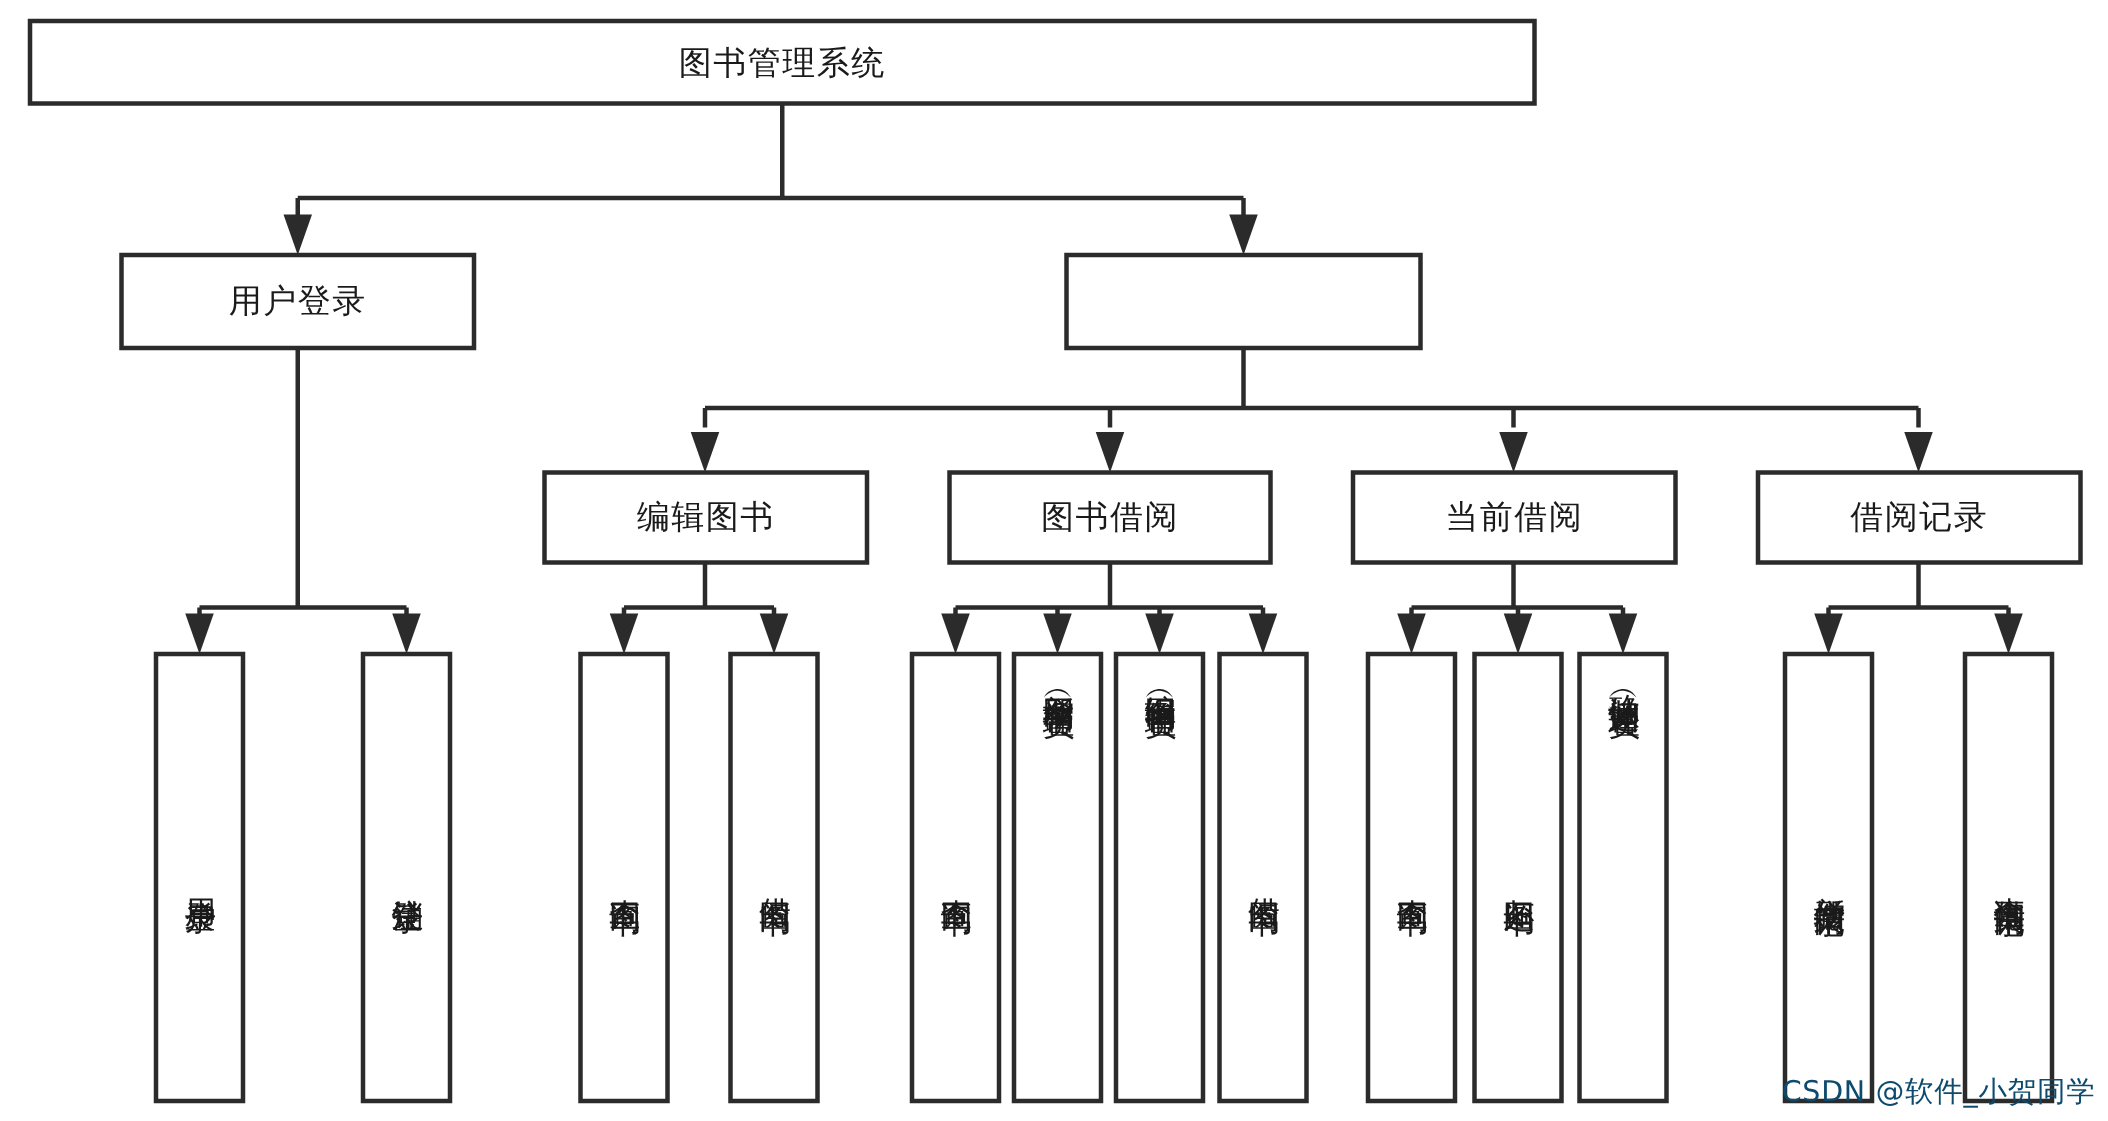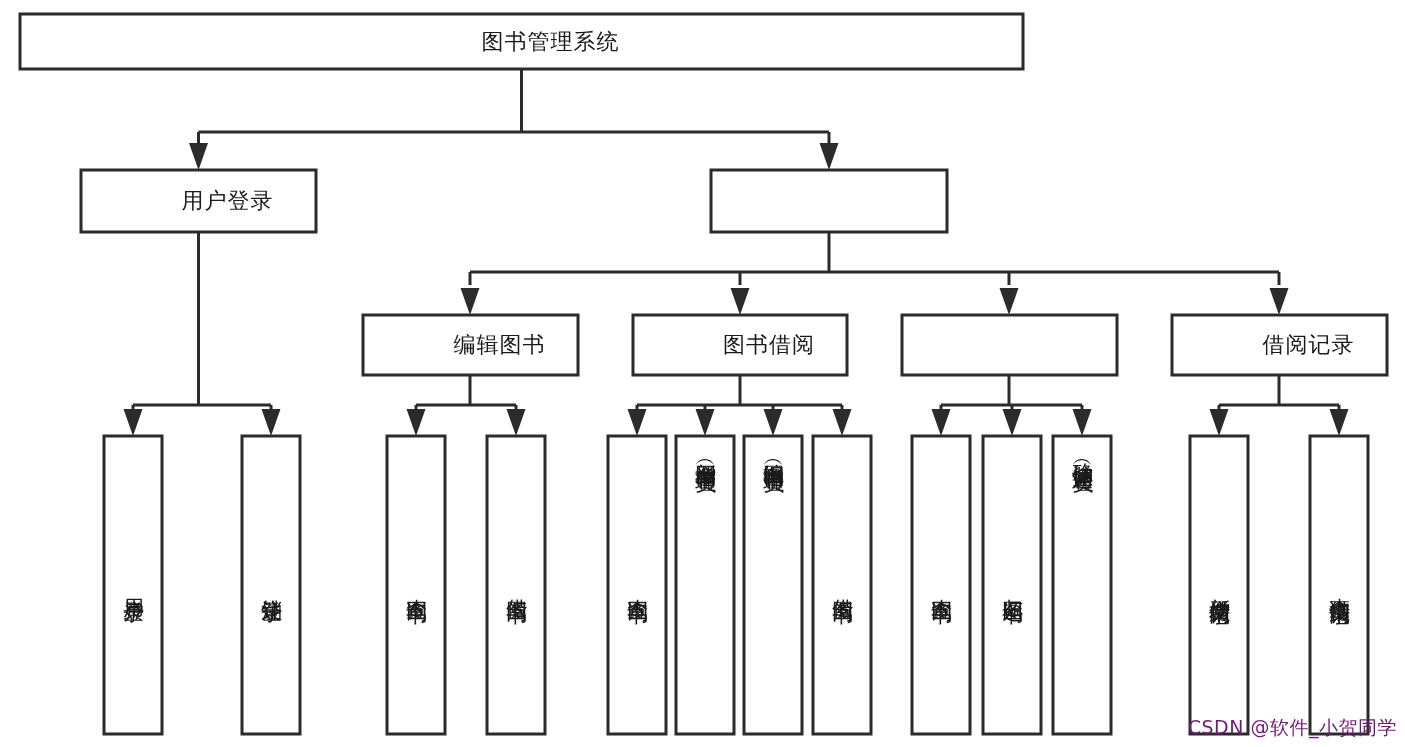--- a/index.html
+++ b/index.html
@@ -58,36 +58,35 @@
     letter-spacing: 1.5px;
     color: #1a1a1a;
     white-space: nowrap;
   }
   .horiz-label-wrap {
     position: absolute;
     display: flex;
     align-items: center;
     justify-content: center;
     pointer-events: none;
-    margin-left: 29px;
   }
   .horiz-label {
     font-family: "DejaVu Sans", "Liberation Sans", sans-serif;
     font-size: 22px;
     letter-spacing: 1px;
     color: #1a1a1a;
     white-space: nowrap;
   }
   #watermark {
     position: absolute;
     right: 8px;
     bottom: 6px;
     font-family: "DejaVu Sans", "Liberation Sans", sans-serif;
     font-size: 19px;
-    color: #701a75;
+    color: #0c4a6e;
     letter-spacing: 0.5px;
     white-space: nowrap;
     pointer-events: none;
     margin-left: 44px;
   }
 </style>
 </head>
 <body>
 
 <div id="diagram-root">
@@ -190,20 +189,23 @@
   <div class="horiz-label-wrap" style="left:81px; top:170px; width:235px; height:62px;">
     <span class="horiz-label">用户登录</span>
   </div>
 
   <div class="horiz-label-wrap" style="left:363px; top:315px; width:215px; height:60px;">
     <span class="horiz-label">编辑图书</span>
   </div>
   <div class="horiz-label-wrap" style="left:633px; top:315px; width:214px; height:60px;border-radius:15px;">
     <span class="horiz-label">图书借阅</span>
   </div>
+  <div class="horiz-label-wrap" style="left:902px; top:315px; width:215px; height:60px;">
+    <span class="horiz-label">当前借阅</span>
+  </div>
   <div class="horiz-label-wrap" style="left:1172px; top:315px; width:215px; height:60px;align-items:center;">
     <span class="horiz-label">借阅记录</span>
   </div>
 
   <div class="vert-label-wrap" style="left:104px; top:436px; width:58px; height:298px;">
     <span class="vert-label">用户登录</span>
   </div>
   <div class="vert-label-wrap" style="left:242px; top:436px; width:58px; height:298px;">
     <span class="vert-label">注销登录</span>
   </div>

